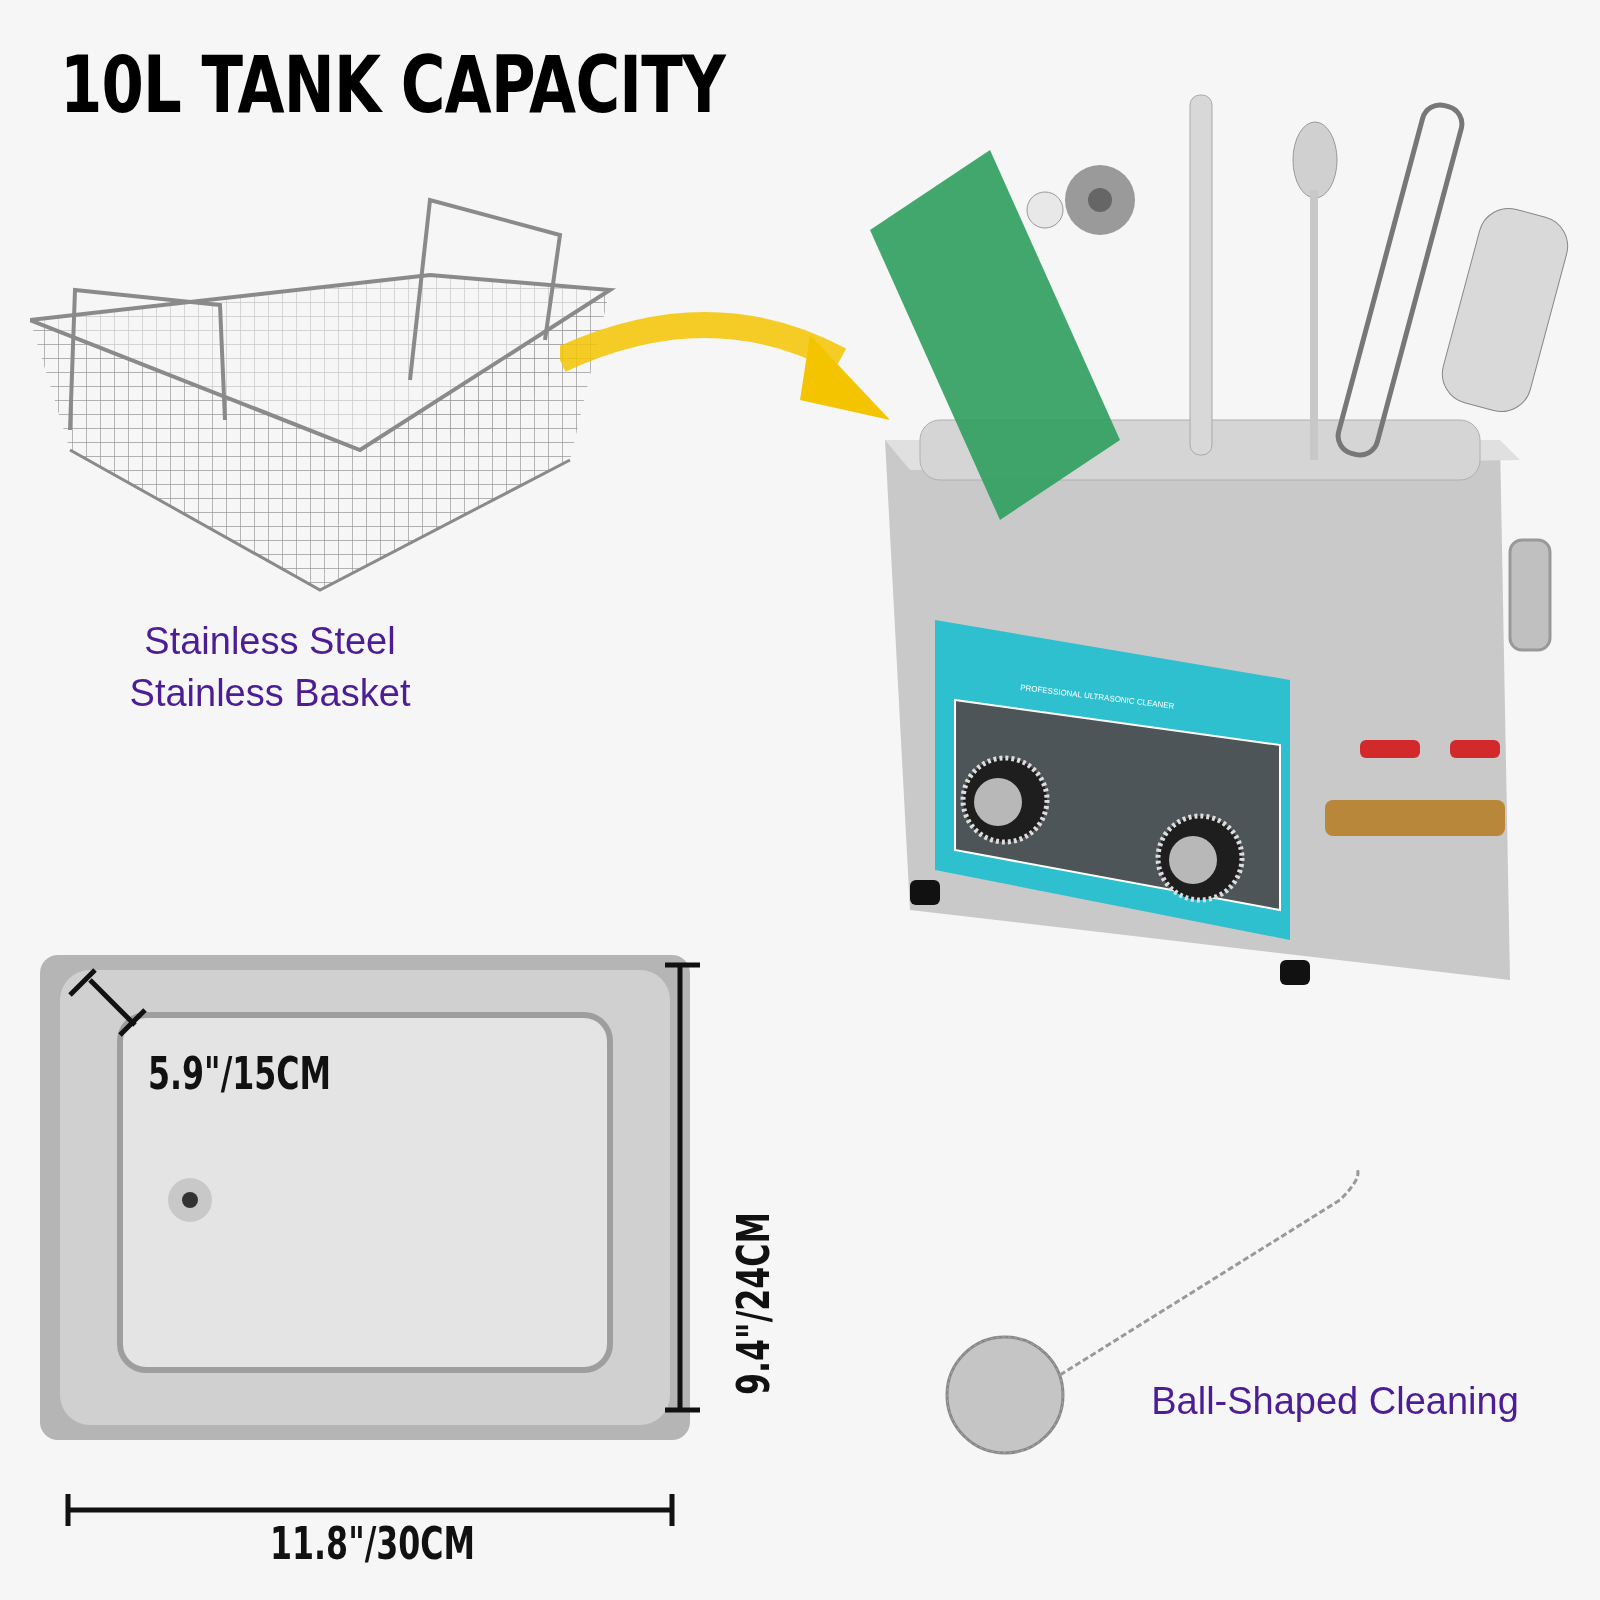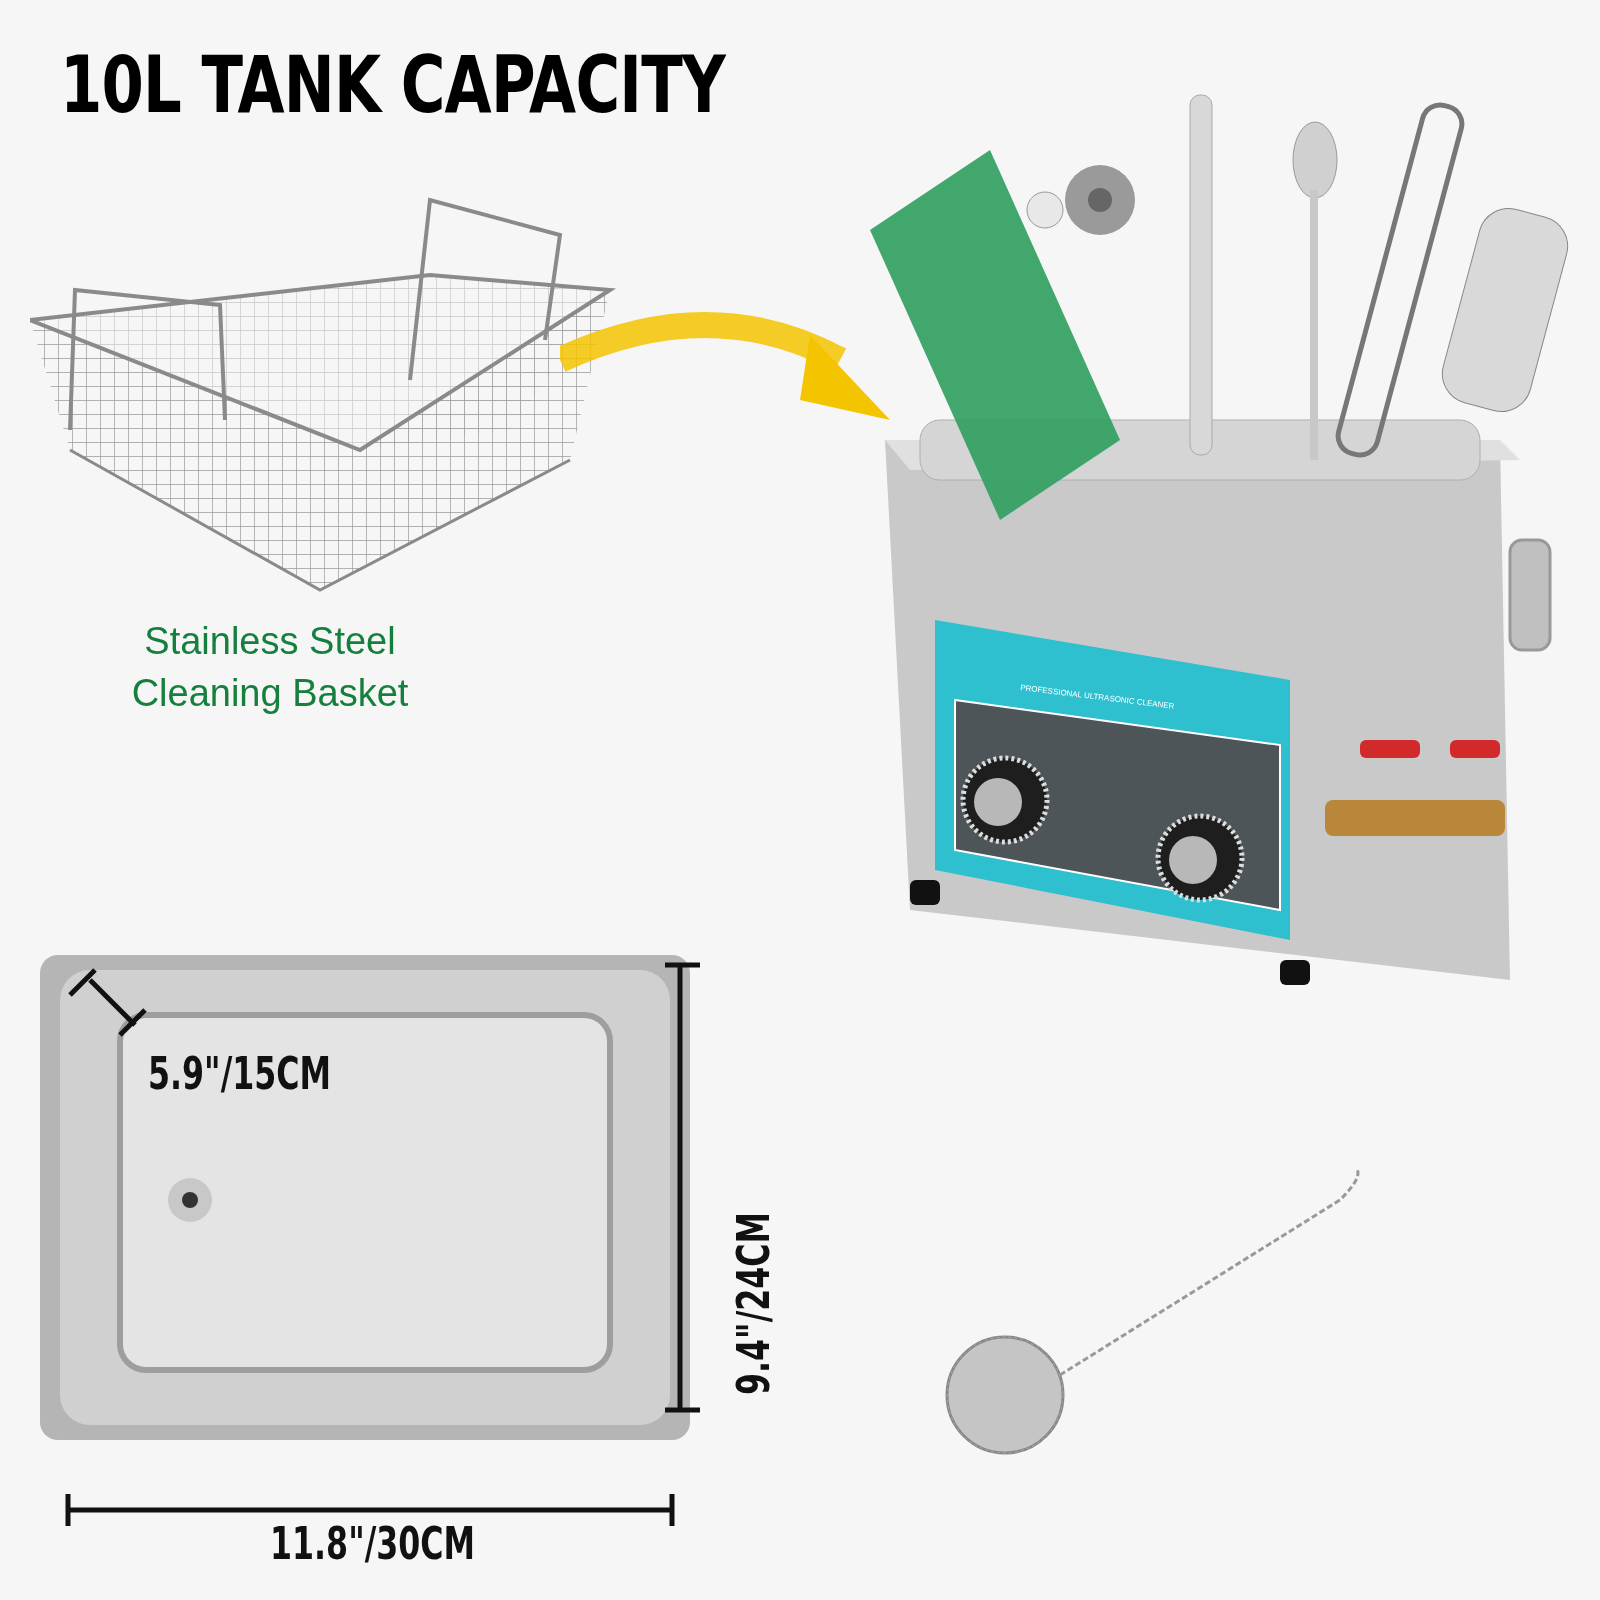--- a/index.html
+++ b/index.html
@@ -1,19 +1,19 @@
 <!DOCTYPE html>
 <html><head>
 <meta charset="utf-8">
 <style>
   html, body { margin:0; padding:0; }
   body { width:1600px; height:1600px; background:#f6f6f6; position:relative; overflow:hidden; font-family:"Liberation Sans", sans-serif; color:#111; }
   .abs { position:absolute; }
   .title { left:60px; top:40px; font-family:"DejaVu Sans", sans-serif; font-weight:bold; font-size:78px; letter-spacing:-1px; transform:scaleX(0.78); transform-origin:left top; color:#000; white-space:nowrap; }
-  .caption { font-size:38px; text-align:center; color:#15803d; line-height:52px; }
+  .caption { font-size:38px; text-align:center; color:#4c1d95; line-height:52px; }
   .dim { font-family:"DejaVu Sans", sans-serif; font-weight:bold; font-size:44px; color:#111; transform:scaleX(0.72); transform-origin:left top; white-space:nowrap; }
   
   .basket { left:30px; top:190px; width:590px; height:410px; }
   
   .arrow { left:560px; top:300px; width:360px; height:140px; }
   
   .cleaner { left:870px; top:80px; width:720px; height:940px; }
   
   .tank { left:40px; top:955px; width:670px; height:500px; }
   .ball { left:940px; top:1170px; width:500px; height:300px; }
@@ -32,21 +32,21 @@
   <polygon points="0,130 400,85 580,100 480,240 330,260" fill="url(#grid)" opacity="0.5"></polygon>
   <polygon points="0,130 330,260 290,400 40,260" fill="url(#grid)"></polygon>
   <polygon points="330,260 580,100 540,270 290,400" fill="url(#grid)"></polygon>
   <polyline points="0,130 400,85 580,100 330,260 0,130" fill="none" stroke="#8a8a8a" stroke-width="4"></polyline>
   <path d="M380 190 L400 10 L530 45 L515 150" fill="none" stroke="#8a8a8a" stroke-width="4"></path>
   <path d="M40 240 L45 100 L190 115 L195 230" fill="none" stroke="#8a8a8a" stroke-width="4"></path>
   <polyline points="40,260 290,400 540,270" fill="none" stroke="#8a8a8a" stroke-width="3"></polyline>
 </svg>
 <div class="abs caption" style="left:60px;top:615px;width:420px;">
   <div>Stainless Steel</div>
-  <div>Cleaning Basket</div>
+  <div>Stainless Basket</div>
 </div>
 
 <svg class="abs arrow" viewBox="0 0 360 140">
   <path d="M0 60 Q150 -10 280 60" fill="none" stroke="#f5c400" stroke-width="26" opacity="0.85"></path>
   <polygon points="250,35 330,120 240,100" fill="#f5c400"></polygon>
 </svg>
 
 <svg class="abs cleaner" viewBox="0 0 720 940">
 
   <polygon points="15,360 630,360 640,900 40,830" fill="#c9c9c9"></polygon>
@@ -106,13 +106,14 @@
 </svg>
 <div class="abs dim" style="left:270px;top:1518px;">11.8"/30CM</div>
 <div class="abs dim" style="left:728px;top:1395px;transform:rotate(-90deg) scaleX(0.72);transform-origin:left top;">9.4"/24CM</div>
 
 <svg class="abs ball" viewBox="0 0 500 300">
   <circle cx="65" cy="225" r="58" fill="#c5c5c5" stroke="#888" stroke-width="3"></circle>
   <circle cx="65" cy="225" r="58" fill="none" stroke="#aaa" stroke-width="1" stroke-dasharray="3 3"></circle>
   <path d="M120 205 L400 30 Q430 0 410 -5" fill="none" stroke="#999" stroke-width="3" stroke-dasharray="6 3"></path>
 </svg>
 <div class="abs caption" style="left:1100px;top:1375px;width:470px;">
+  <div>Ball-Shaped Cleaning</div>
 </div>
 
 </body></html>

